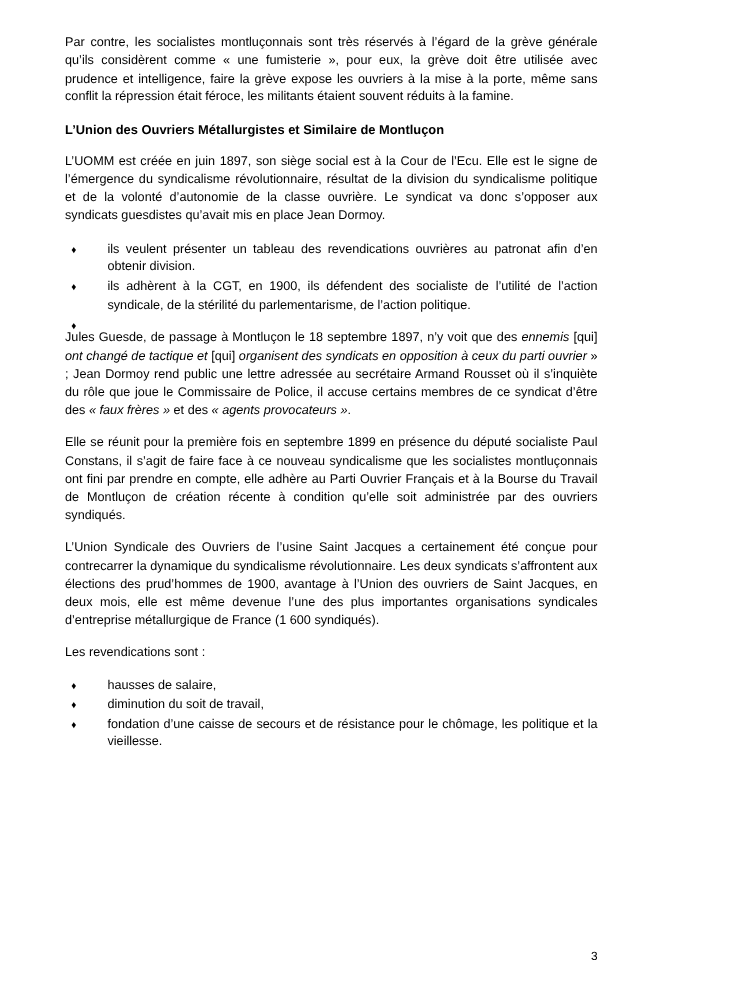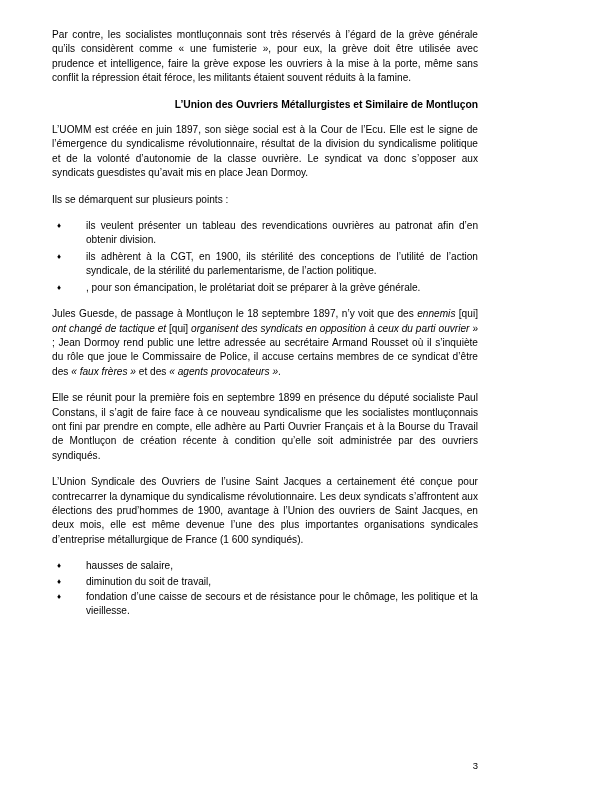--- a/index.html
+++ b/index.html
@@ -34,21 +34,21 @@
   }
   .para.tight {
     margin-bottom: 11px;
   }
   .heading {
     font-size: 10.3px;
     font-weight: bold;
     line-height: 14.4px;
     margin-bottom: 11px;
     margin-top: 2px;
-    text-align: right;
+    text-align: left;
   }
   .bullets {
     list-style: none;
     margin: 0 0 12px 0;
     padding: 0;
   }
   .bullets li {
     position: relative;
     font-size: 10.1px;
     line-height: 14.4px;
@@ -82,35 +82,35 @@
 
 <div id="page">
 
   <p class="para">Par contre, les socialistes montluçonnais sont très réservés à l’égard de la grève générale qu’ils considèrent comme « une fumisterie », pour eux, la grève doit être utilisée avec prudence et intelligence, faire la grève expose les ouvriers à la mise à la porte, même sans conflit la répression était féroce, les militants étaient souvent réduits à la famine.</p>
 
   <h2 class="heading">L’Union des Ouvriers Métallurgistes et Similaire de Montluçon</h2>
 
   <p class="para">L’UOMM est créée en juin 1897, son siège social est à la Cour de l’Ecu. Elle est le signe de l’émergence du syndicalisme révolutionnaire, résultat de la division du syndicalisme politique et de la volonté d’autonomie de la classe ouvrière. Le syndicat va donc s’opposer aux syndicats guesdistes qu’avait mis en place Jean Dormoy.</p>
 
 
-  <p class="para">Ils se démarquent sur plusieurs points :</p>
 
   <ul class="bullets spaced">
     <li><span class="bullet-mark">♦</span><span>ils veulent présenter un tableau des revendications ouvrières au patronat afin d’en obtenir division.</span></li>
-    <li><span class="bullet-mark">♦</span><span>ils adhèrent à la CGT, en 1900, ils stérilité des conceptions de l’utilité de l’action syndicale, de la stérilité du parlementarisme, de l’action politique.</span></li>
-    <li><span class="bullet-mark">♦</span><span>, pour son émancipation, le prolétariat doit se préparer à la grève générale.</span></li>
+    <li><span class="bullet-mark">♦</span><span>ils adhèrent à la CGT, en 1900, ils défendent des socialiste de l’utilité de l’action syndicale, de la stérilité du parlementarisme, de l’action politique.</span></li>
+    <li><span class="bullet-mark">♦</span></li>
   </ul>
 
   <p class="para"><span>Jules Guesde, de passage à Montluçon le 18 septembre 1897, n’y voit que des </span><em>ennemis </em><span>[qui] </span><em>ont changé de tactique et </em><span>[qui] </span><em>organisent des syndicats en opposition à ceux du parti ouvrier </em><span>» ; Jean Dormoy rend public une lettre adressée au secrétaire Armand Rousset où il s’inquiète du rôle que joue le Commissaire de Police, il accuse certains membres de ce syndicat d’être des </span><em>« faux frères »</em><span> et des </span><em>« agents provocateurs »</em><span>.</span></p>
 
 
   <p class="para">Elle se réunit pour la première fois en septembre 1899 en présence du député socialiste Paul Constans, il s’agit de faire face à ce nouveau syndicalisme que les socialistes montluçonnais ont fini par prendre en compte, elle adhère au Parti Ouvrier Français et à la Bourse du Travail de Montluçon de création récente à condition qu’elle soit administrée par des ouvriers syndiqués.</p>
 
   <p class="para"> L’Union Syndicale des Ouvriers de l’usine Saint Jacques a certainement été conçue pour contrecarrer la dynamique du syndicalisme révolutionnaire. Les deux syndicats s’affrontent aux élections des prud’hommes de 1900, avantage à l’Union des ouvriers de Saint Jacques, en deux mois, elle est même devenue l’une des plus importantes organisations syndicales d’entreprise métallurgique de France (1 600 syndiqués).</p>
 
+  <p class="para tight">Les revendications sont :</p>
 
   <ul class="bullets">
     <li><span class="bullet-mark">♦</span><span>hausses de salaire,</span></li>
     <li><span class="bullet-mark">♦</span><span>diminution du soit de travail,</span></li>
     <li><span class="bullet-mark">♦</span><span>fondation d’une caisse de secours et de résistance pour le chômage, les politique et la vieillesse.</span></li>
   </ul>
 
   <div class="page-number">3</div>
 
 </div>

